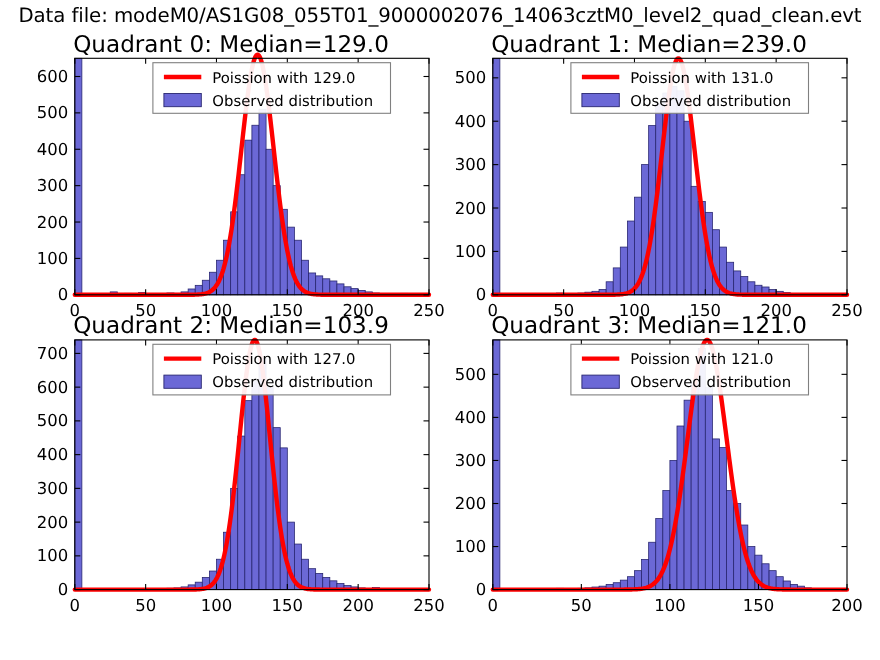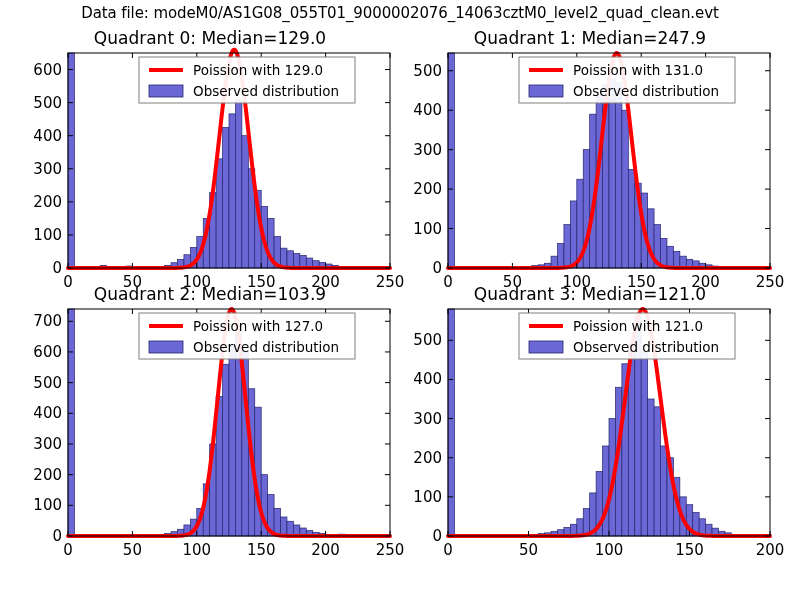--- a/index.html
+++ b/index.html
@@ -19,35 +19,35 @@
     width: 800px;
     height: 600px;
     background: #ffffff;
   }
   .fig-title {
     position: absolute;
     top: 4px;
     left: 0;
     width: 800px;
     text-align: center;
-    font-size: 15px;
+    font-size: 18px;
     color: #000000;
     letter-spacing: -0.1px;
     white-space: nowrap;
   }
   .panel {
     position: absolute;
   }
   .panel-title {
     position: absolute;
     top: 0;
     left: 0;
     width: 100%;
     text-align: center;
-    font-size: 17px;
+    font-size: 21px;
     color: #000000;
     white-space: nowrap;
   }
   svg.plot {
     position: absolute;
     left: 0;
     top: 0;
     display: block;
     overflow: visible;
   }
@@ -201,21 +201,21 @@
           <rect x="119" y="29" width="216" height="46" class="legend-box"></rect>
           <line x1="129" y1="42" x2="163" y2="42" class="legend-swatch-line"></line>
           <text x="173" y="47" class="legend-label">Poission with 129.0</text>
           <rect x="129" y="57" width="34" height="12" class="legend-swatch-bar"></rect>
           <text x="173" y="68" class="legend-label">Observed distribution</text>
         </g>
       </svg>
   </div>
 
   <div class="panel" style="left:400px; top:28px; width:380px; height:268px;">
-    <div class="panel-title">Quadrant 1: Median=247.9</div>
+    <div class="panel-title">Quadrant 1: Median=239.0</div>
     <svg class="plot" width="380" height="268" viewBox="0 0 380 268">
         <g>
           <rect x="48.00" y="25.00" width="6.44" height="215.00" class="hist-bar"></rect>
           <rect x="80.20" y="238.82" width="6.44" height="1.18" class="hist-bar"></rect>
           <rect x="86.64" y="239.21" width="6.44" height="0.79" class="hist-bar"></rect>
           <rect x="93.08" y="238.82" width="6.44" height="1.18" class="hist-bar"></rect>
           <rect x="99.52" y="239.21" width="6.44" height="0.79" class="hist-bar"></rect>
           <rect x="105.96" y="238.42" width="6.44" height="1.58" class="hist-bar"></rect>
           <rect x="112.40" y="238.82" width="6.44" height="1.18" class="hist-bar"></rect>
           <rect x="118.84" y="239.21" width="6.44" height="0.79" class="hist-bar"></rect>

